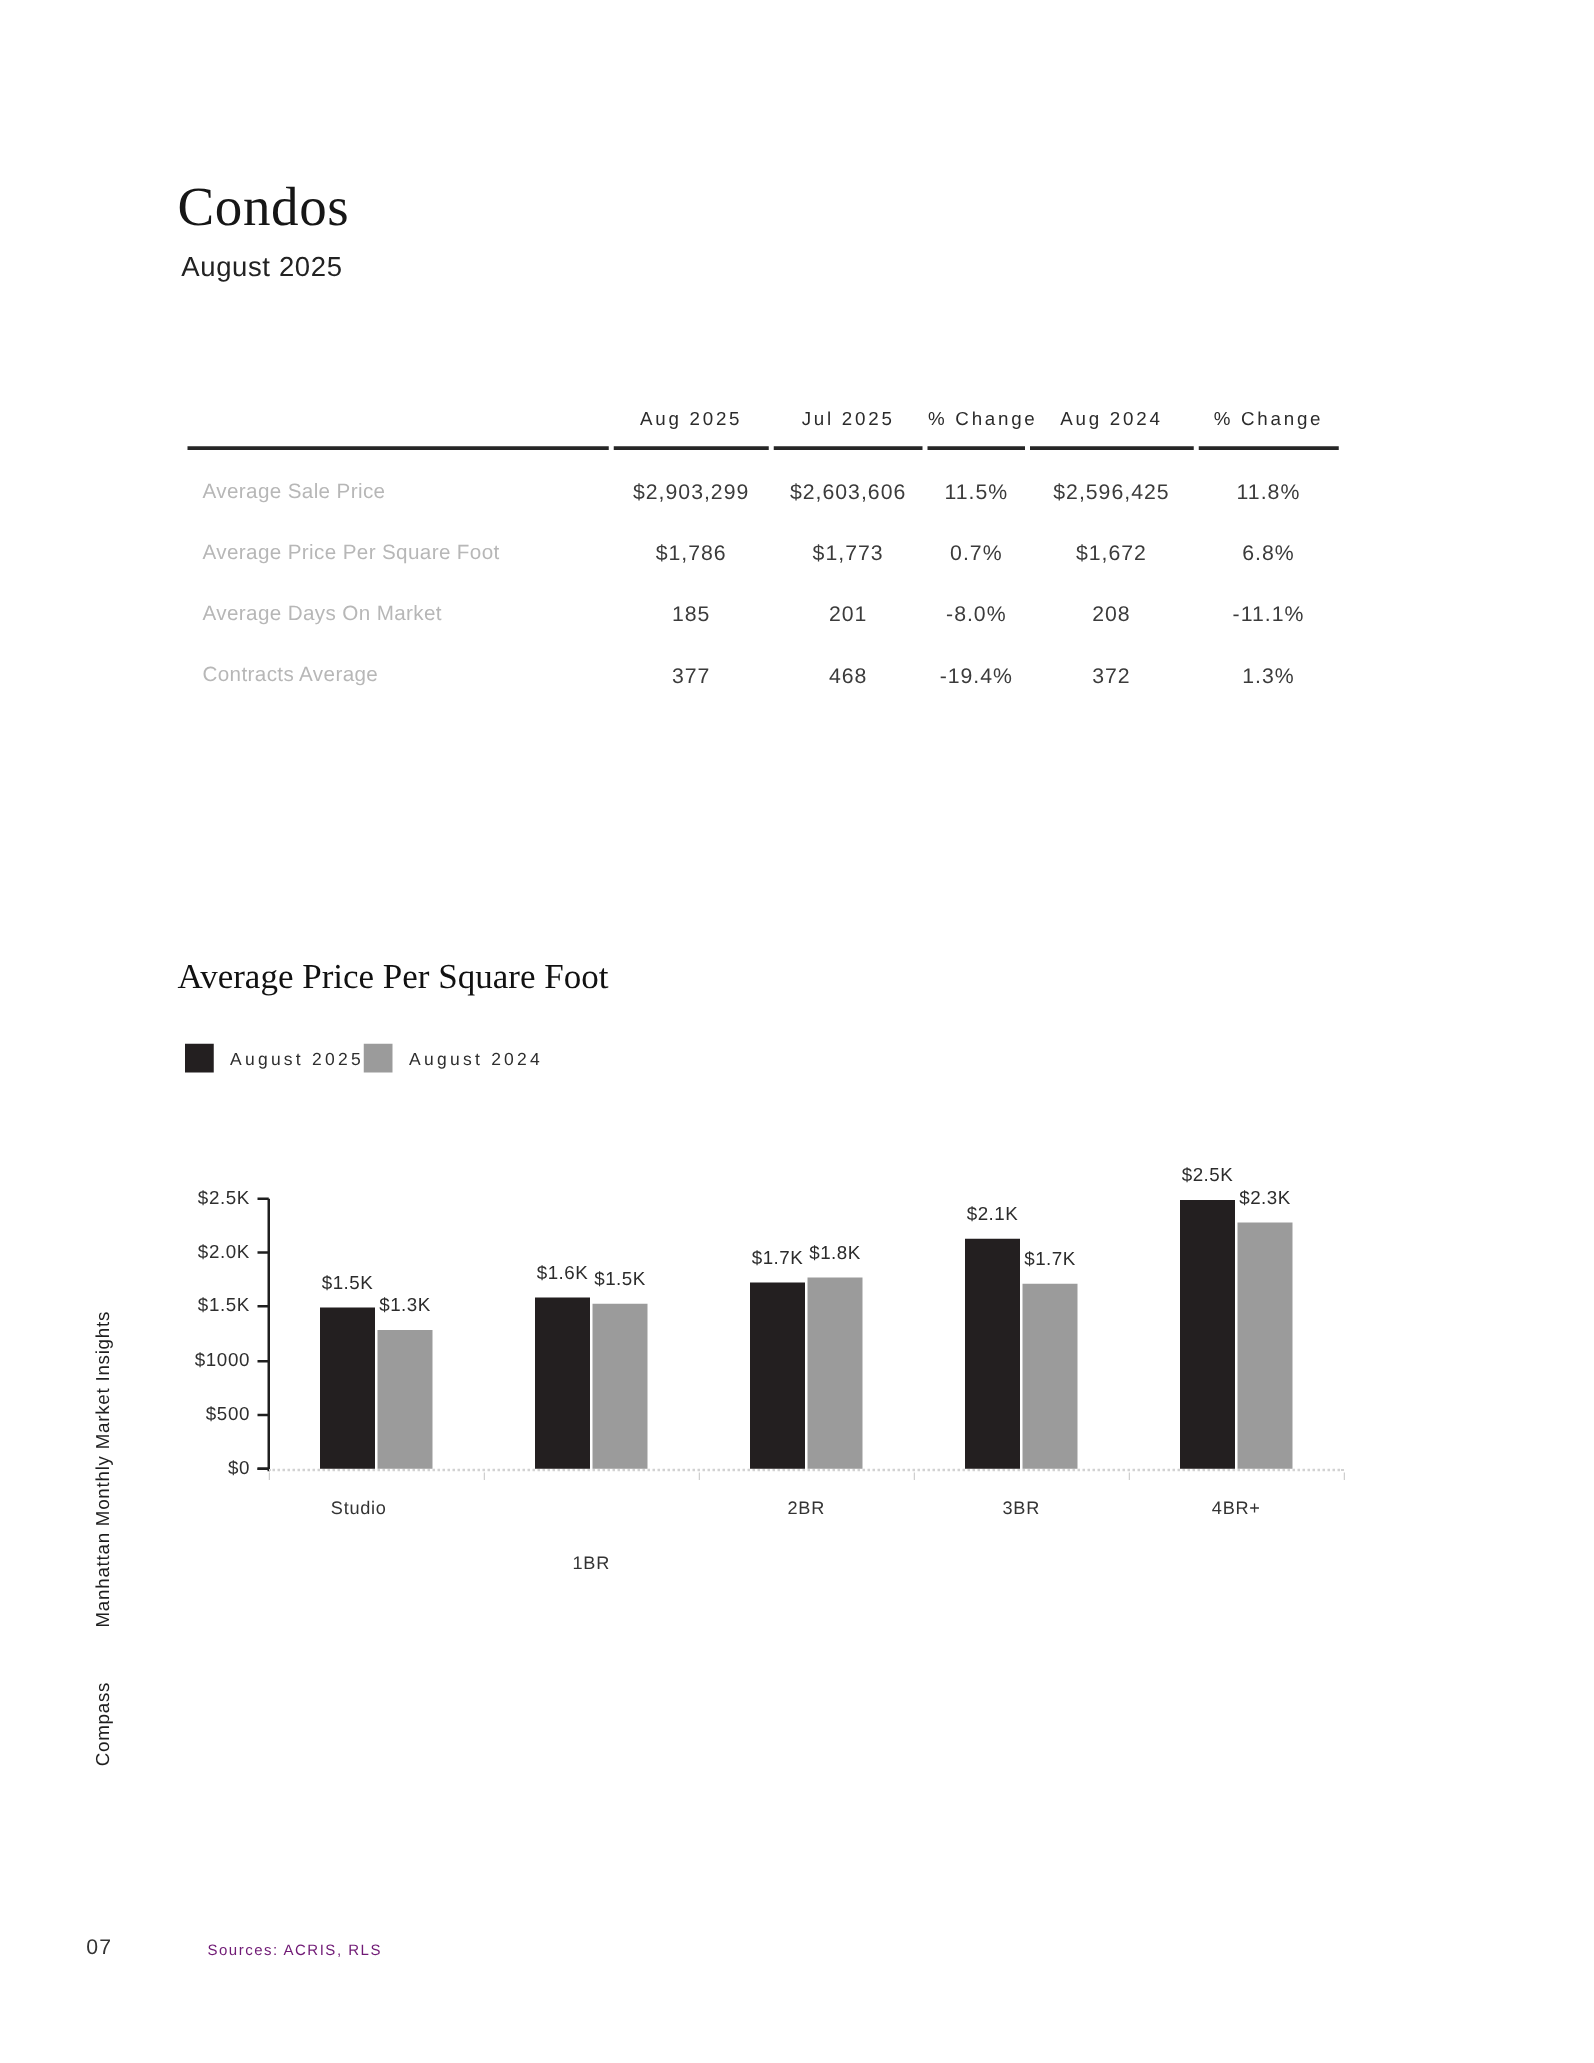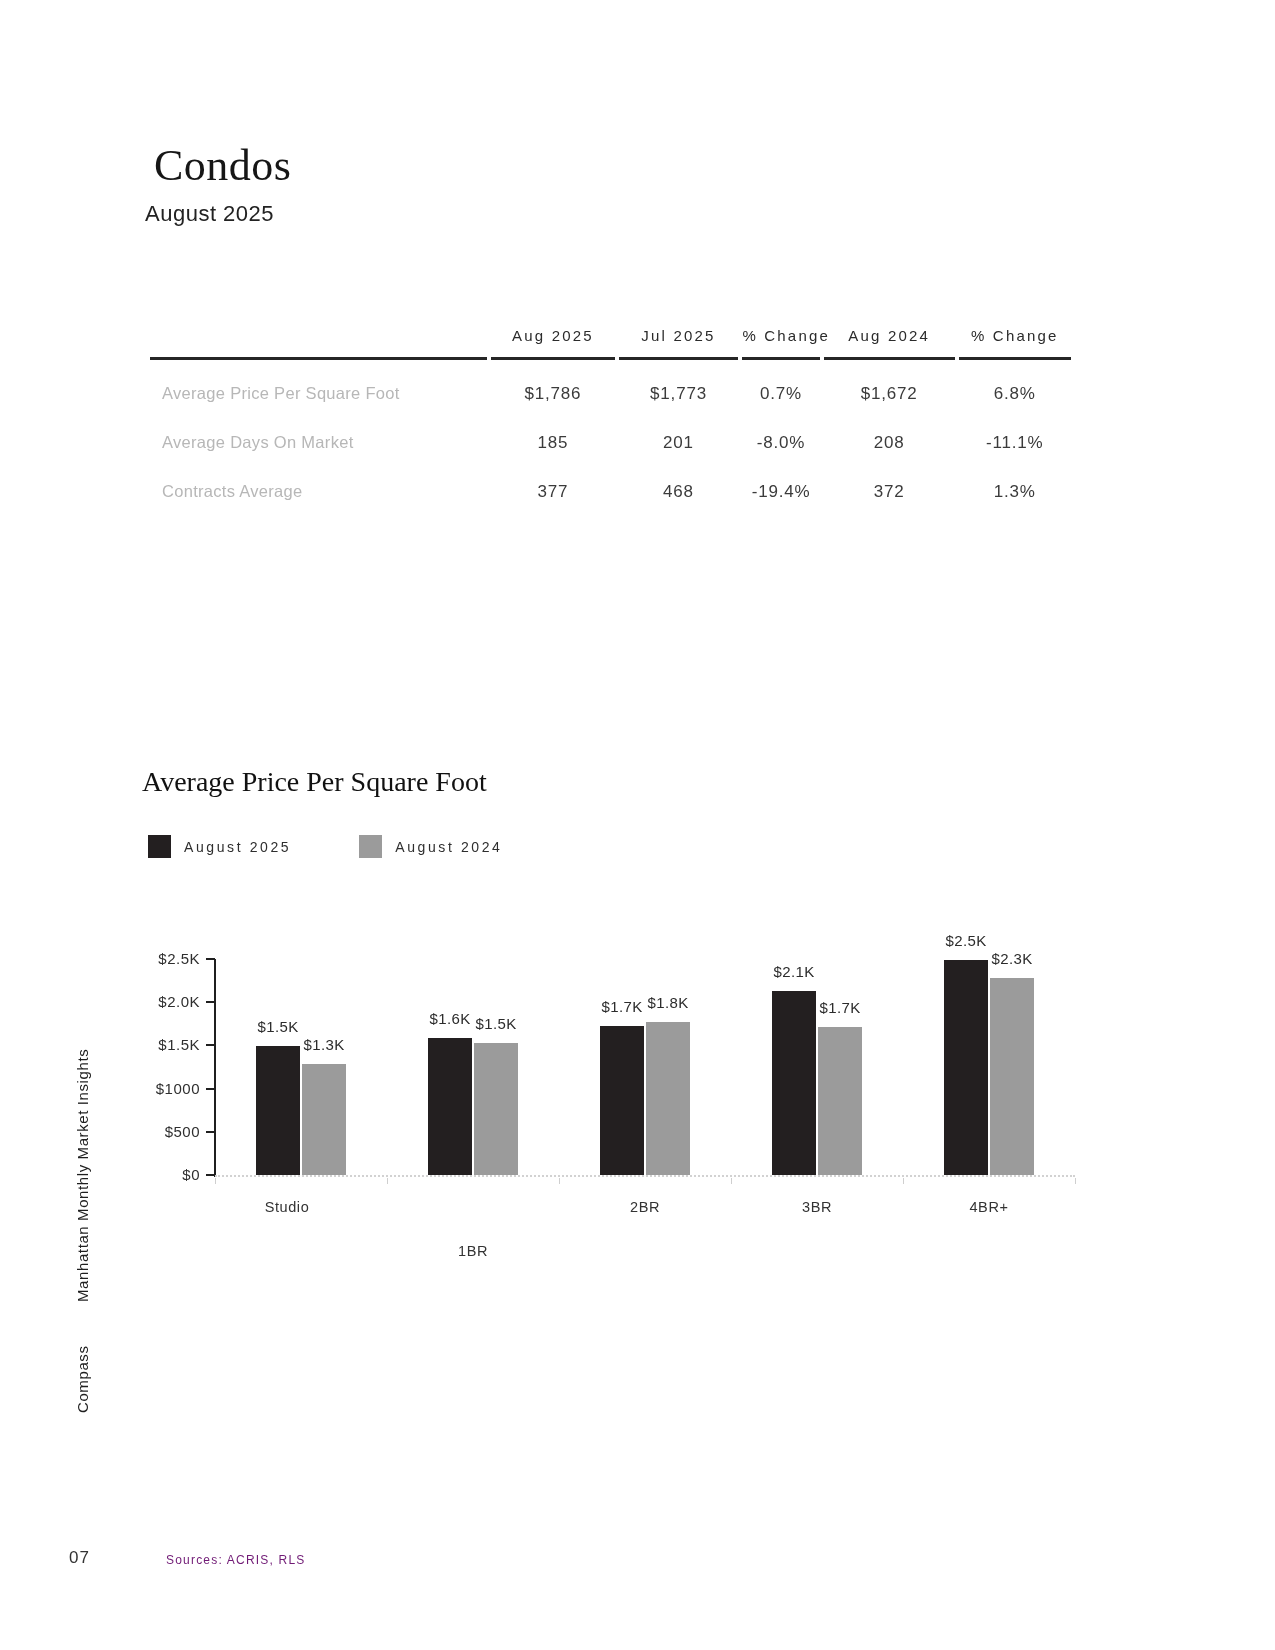--- a/index.html
+++ b/index.html
@@ -2,21 +2,21 @@
 <html><head>
 <meta charset="utf-8">
 <style>
   html,body{margin:0;padding:0;background:#ffffff;}
   .page{
     position:relative;width:1275px;height:1650px;background:#ffffff;overflow:hidden;
     font-family:"Liberation Sans",sans-serif;color:#1d1d1d;
   }
   
   .page-title{
-    position:absolute;left:154px;top:140px;
+    position:absolute;left:142px;top:140px;
     font-family:"Liberation Serif",serif;font-size:44px;font-weight:400;
     color:#161616;letter-spacing:.5px;
   }
   .page-subtitle{
     position:absolute;left:145px;top:201px;
     font-size:22px;font-weight:400;color:#222;letter-spacing:.5px;
   }
   
   table.stats{
     position:absolute;left:146px;top:300px;width:929px;
@@ -36,21 +36,21 @@
   table.stats td.rowlabel{
     text-align:left;font-size:16.5px;letter-spacing:.3px;color:#b7b7b7;padding-left:12px;
   }
   
   .section-title{
     position:absolute;left:142px;top:766px;
     font-family:"Liberation Serif",serif;font-size:28px;font-weight:400;color:#111;
   }
   .legend{position:absolute;left:148px;top:835px;display:flex;align-items:center;}
   .legend-item{display:flex;align-items:center;}
-  .legend-item + .legend-item{margin-left:68px;}
+  .legend-item + .legend-item{}
   .legend-swatch{width:23px;height:23px;margin-right:13px;}
   .legend-label{font-size:14px;letter-spacing:2.6px;color:#2e2e2e;}
   .chart{position:absolute;left:130px;top:940px;width:960px;height:310px;}
   .chart *{position:absolute;}
   .y-tick-label{width:70px;text-align:right;font-size:15px;letter-spacing:.5px;color:#2f2f2f;line-height:18px;}
   .y-tick-mark{background:#1f1f1f;width:9px;height:2px;}
   .y-axis-line{background:#1f1f1f;width:2px;}
   .axis-foot{background:#1f1f1f;height:2px;}
   .baseline{border-top:2px dotted #d2d2d2;height:0;}
   .slot-tick{width:1px;height:6px;background:#cfcfcf;}
@@ -88,20 +88,28 @@
         <tr>
           <th></th>
           <th>Aug 2025</th>
           <th>Jul 2025</th>
           <th>% Change</th>
           <th>Aug 2024</th>
           <th>% Change</th>
         </tr>
       </thead>
     <tbody>
+        <tr>
+          <td class="rowlabel">Average Sale Price</td>
+          <td>$2,903,299</td>
+          <td>$2,603,606</td>
+          <td>11.5%</td>
+          <td>$2,596,425</td>
+          <td>11.8%</td>
+        </tr>
         <tr>
           <td class="rowlabel">Average Price Per Square Foot</td>
           <td>$1,786</td>
           <td>$1,773</td>
           <td>0.7%</td>
           <td>$1,672</td>
           <td>6.8%</td>
         </tr>
         <tr>
           <td class="rowlabel">Average Days On Market</td>

